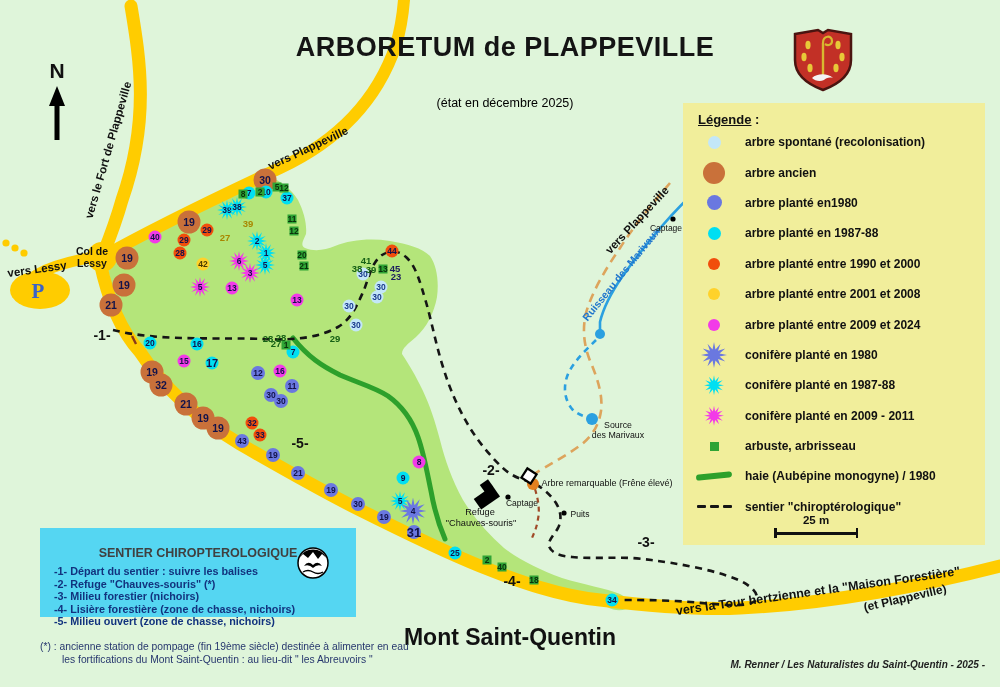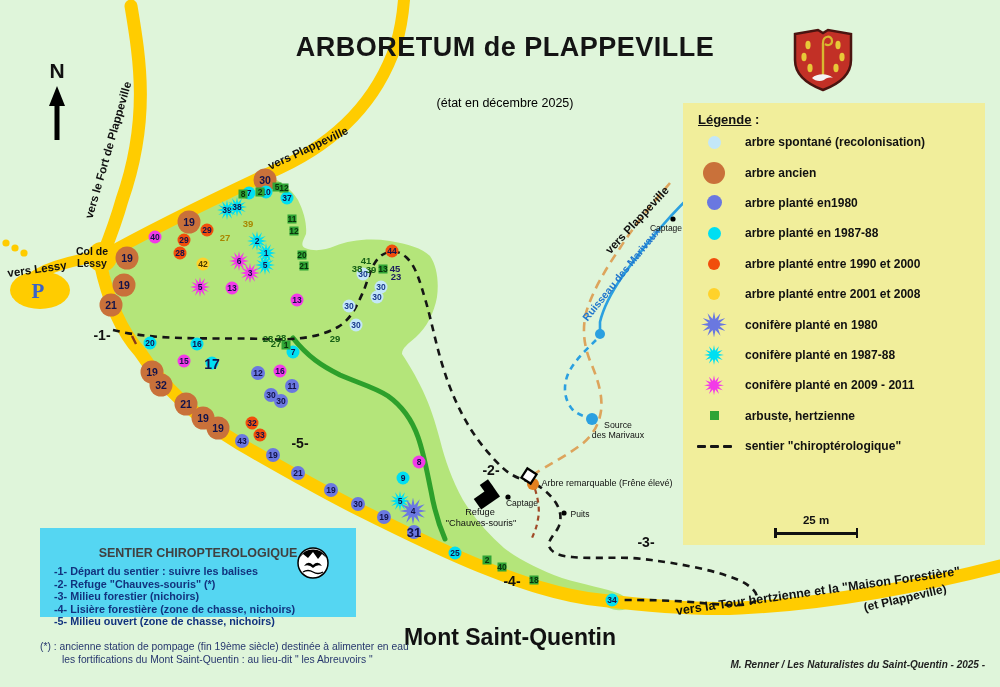--- a/index.html
+++ b/index.html
@@ -228,21 +228,21 @@
       <div class="marker m-circle" style="left: 287px; top: 198px; width: 13px; height: 13px; background: rgb(0, 223, 242);">
         <span style="font-size: 8.5px; color: rgb(19, 19, 74);">37</span>
       </div>
       <div class="marker m-circle" style="left: 150px; top: 343px; width: 13px; height: 13px; background: rgb(0, 223, 242);">
         <span style="font-size: 8.5px; color: rgb(19, 19, 74);">20</span>
       </div>
       <div class="marker m-circle" style="left: 197px; top: 344px; width: 13px; height: 13px; background: rgb(0, 223, 242);">
         <span style="font-size: 8.5px; color: rgb(19, 19, 74);">16</span>
       </div>
       <div class="marker m-circle" style="left: 212px; top: 363px; width: 13px; height: 13px; background: rgb(0, 223, 242);">
-        <span style="font-size: 14px; color: rgb(19, 19, 74);">17</span>
+        <span style="font-size: 11px; color: rgb(19, 19, 74);">17</span>
       </div>
       <div class="marker m-circle" style="left: 293px; top: 352px; width: 13px; height: 13px; background: rgb(0, 223, 242);">
         <span style="font-size: 8.5px; color: rgb(19, 19, 74);">7</span>
       </div>
       <div class="marker m-circle" style="left: 403px; top: 478px; width: 13px; height: 13px; background: rgb(0, 223, 242);">
         <span style="font-size: 8.5px; color: rgb(19, 19, 74);">9</span>
       </div>
       <div class="marker m-circle" style="left: 455px; top: 553px; width: 13px; height: 13px; background: rgb(0, 223, 242);">
         <span style="font-size: 8.5px; color: rgb(19, 19, 74);">25</span>
       </div>
@@ -411,41 +411,53 @@
           <div class="llabel">arbre planté entre 1990 et 2000</div>
         </div>
         <div class="lrow">
           <div class="licon">
             <div style="width: 12px; height: 12px; background: rgb(255, 210, 43); border-radius: 50%;"></div>
           </div>
           <div class="llabel">arbre planté entre 2001 et 2008</div>
         </div>
         <div class="lrow">
           <div class="licon">
+            <div style="width: 12px; height: 12px; background: rgb(242, 58, 232); border-radius: 50%;"></div>
+          </div>
+          <div class="llabel">arbre planté entre 2009 et 2024</div>
+        </div>
+        <div class="lrow">
+          <div class="licon">
             <div class="m-star" style="width: 26px; height: 26px; background: rgb(106, 120, 224);"></div>
           </div>
           <div class="llabel">conifère planté en 1980</div>
         </div>
         <div class="lrow">
           <div class="licon">
             <div class="m-star" style="width: 20px; height: 20px; background: rgb(0, 223, 242);"></div>
           </div>
           <div class="llabel">conifère planté en 1987-88</div>
         </div>
         <div class="lrow">
           <div class="licon">
             <div class="m-star" style="width: 20px; height: 20px; background: rgb(242, 58, 232);"></div>
           </div>
           <div class="llabel">conifère planté en 2009 - 2011</div>
         </div>
         <div class="lrow">
           <div class="licon">
             <div style="width: 9px; height: 9px; background: rgb(47, 164, 53);"></div>
           </div>
-          <div class="llabel">arbuste, hertzienne</div>
+          <div class="llabel">arbuste, arbrisseau</div>
+        </div>
+        <div class="lrow">
+          <div class="licon">
+            <div style="width: 36px; height: 6px; border-radius: 3px; background: rgb(45, 160, 43); transform: rotate(-6deg);"></div>
+          </div>
+          <div class="llabel">haie (Aubépine monogyne) / 1980</div>
         </div>
         <div class="lrow">
           <div class="licon">
             <div style="display: flex; gap: 4px;">
               <div style="width: 9px; height: 3px; background: rgb(21, 21, 21); border-radius: 1px;"></div>
               <div style="width: 9px; height: 3px; background: rgb(21, 21, 21); border-radius: 1px;"></div>
               <div style="width: 9px; height: 3px; background: rgb(21, 21, 21); border-radius: 1px;"></div>
             </div>
           </div>
           <div class="llabel">sentier "chiroptérologique"</div>

